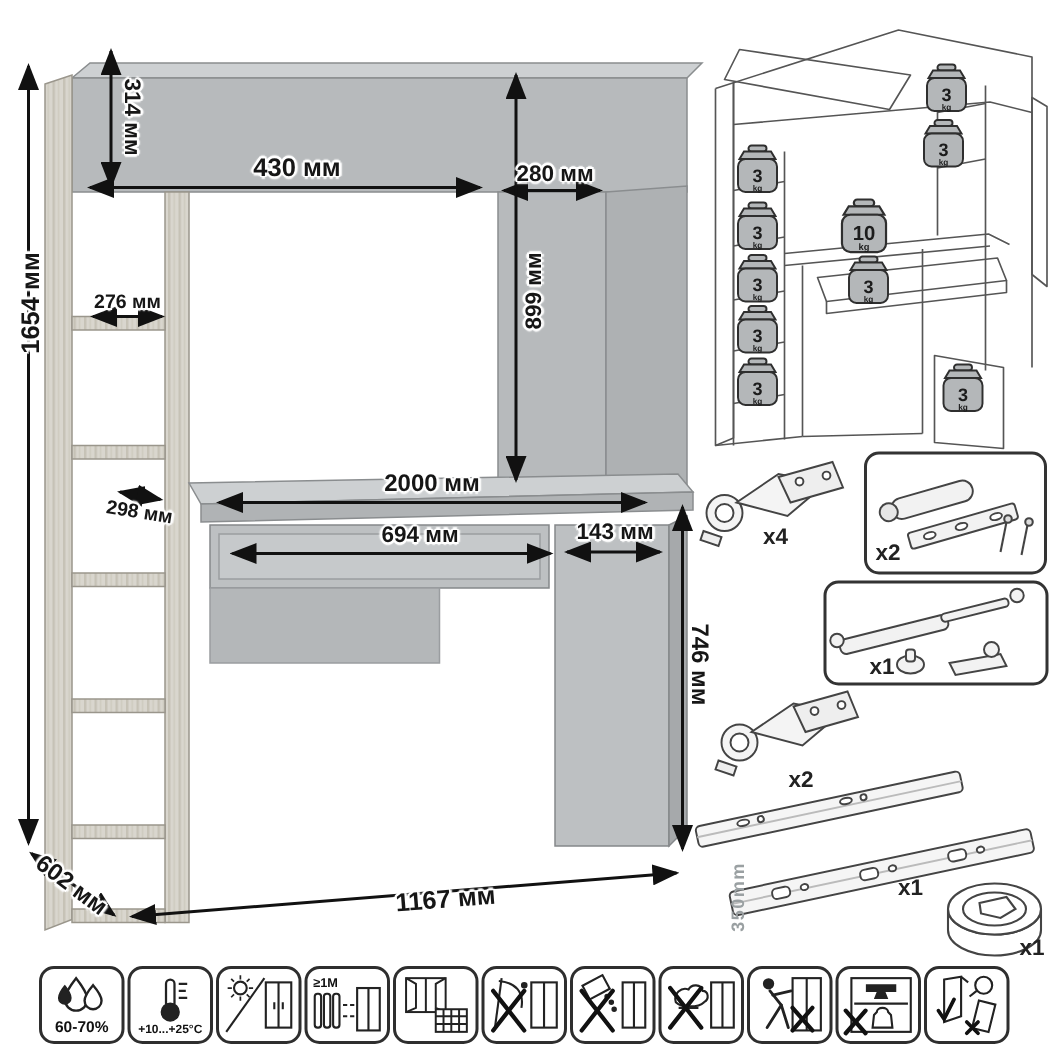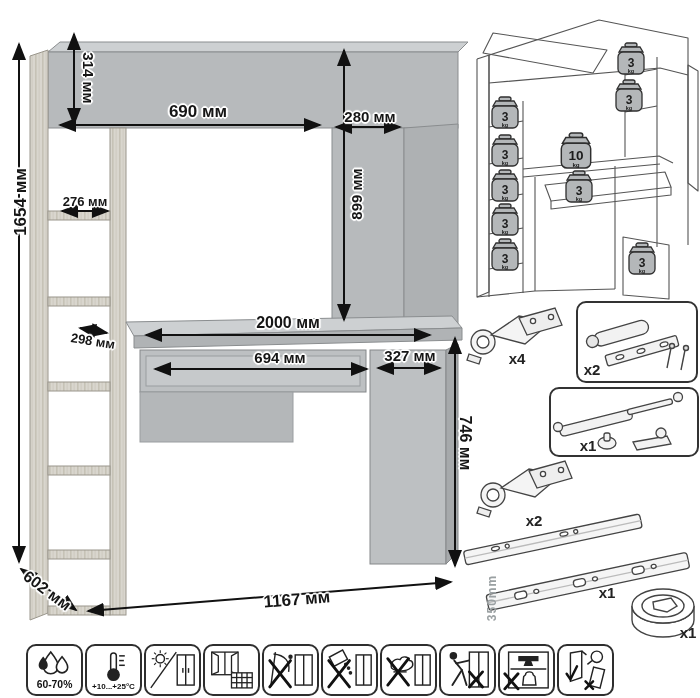--- a/index.html
+++ b/index.html
@@ -74,28 +74,28 @@
       <line x1="155" y1="369" x2="367" y2="369"></line>
       <line x1="378" y1="368" x2="440" y2="368"></line>
       <line x1="455" y1="338" x2="455" y2="566"></line>
       <line x1="21" y1="569" x2="76" y2="610"></line>
       <line x1="88" y1="611" x2="451" y2="582"></line>
     </g>
   </svg>
 
   <div class="dim" style="left:21px;top:202px;font-size:17px;transform:translate(-50%,-50%) rotate(-90deg);">1654 мм</div>
   <div class="dim" style="left:88px;top:78px;font-size:15px;transform:translate(-50%,-50%) rotate(90deg);">314 мм</div>
-  <div class="dim" style="left:198px;top:112px;font-size:17px;transform:translate(-50%,-50%);">690 мм</div>
+  <div class="dim" style="left:198px;top:112px;font-size:17px;transform:translate(-50%,-50%);">430 мм</div>
   <div class="dim" style="left:370px;top:116px;font-size:15px;transform:translate(-50%,-50%);">280 мм</div>
   <div class="dim" style="left:356px;top:194px;font-size:15px;transform:translate(-50%,-50%) rotate(-90deg);">899 мм</div>
   <div class="dim" style="left:85px;top:201px;font-size:13px;transform:translate(-50%,-50%);">276 мм</div>
   <div class="dim" style="left:93px;top:341px;font-size:13px;transform:translate(-50%,-50%) rotate(9deg);">298 мм</div>
   <div class="dim" style="left:288px;top:323px;font-size:16px;transform:translate(-50%,-50%);">2000 мм</div>
   <div class="dim" style="left:262px;top:357px;font-size:15px;transform:translate(-50%,-50%);padding-left:36px;">694 мм</div>
-  <div class="dim" style="left:410px;top:355px;font-size:15px;transform:translate(-50%,-50%);">327 мм</div>
+  <div class="dim" style="left:410px;top:355px;font-size:15px;transform:translate(-50%,-50%);">143 мм</div>
   <div class="dim" style="left:465px;top:443px;font-size:16px;transform:translate(-50%,-50%) rotate(90deg);">746 мм</div>
   <div class="dim" style="left:47px;top:591px;font-size:16px;transform:translate(-50%,-50%) rotate(37deg);">602 мм</div>
   <div class="dim" style="left:297px;top:600px;font-size:17px;transform:translate(-50%,-50%) rotate(-4.5deg);">1167 мм</div>
 
   <svg style="left:455px;top:5px" width="245" height="305" viewBox="0 0 245 305">
     <g stroke="#555" stroke-width="1.1" fill="none" stroke-linejoin="round">
       <path d="M22,54 L144,15 L233,33 L233,240"></path>
       <path d="M22,54 L22,292 L34,287 L34,50"></path>
       <path d="M34,50 L34,292"></path>
       <path d="M68,96 L68,288"></path>
@@ -311,20 +311,36 @@
           </g>
           <line x1="3" y1="41" x2="30" y2="3"></line>
           <rect x="31" y="6" width="18" height="32"></rect>
           <line x1="40" y1="6" x2="40" y2="38"></line>
           <line x1="37" y1="20" x2="37" y2="25"></line>
             <line x1="43" y1="20" x2="43" y2="25"></line>
         </g>
       </svg>
     </div>
 
+    <div class="care">
+      <svg width="49" height="42" viewBox="0 0 52 44">
+        <text x="2" y="9" font-size="9" font-weight="bold" fill="#111" font-family="Liberation Sans, sans-serif">≥1М</text>
+        <g stroke="#222" stroke-width="1.5" fill="none">
+          <rect x="3" y="14" width="4.5" height="24" rx="2"></rect>
+          <rect x="9.5" y="14" width="4.5" height="24" rx="2"></rect>
+          <rect x="16" y="14" width="4.5" height="24" rx="2"></rect>
+          <g stroke-dasharray="3 2">
+            <line x1="23" y1="22" x2="31" y2="22"></line>
+            <line x1="23" y1="30" x2="31" y2="30"></line>
+          </g>
+          <rect x="33" y="10" width="16" height="30"></rect>
+          <line x1="41" y1="10" x2="41" y2="40"></line>
+        </g>
+      </svg>
+    </div>
 
     <div class="care">
       <svg width="49" height="42" viewBox="0 0 52 44">
         <g stroke="#222" stroke-width="1.4" fill="none">
           <rect x="5" y="3" width="28" height="24"></rect>
           <line x1="19" y1="3" x2="19" y2="27"></line>
           <path d="M5,3 L12,7 L12,24 L5,27"></path>
           <path d="M33,3 L26,7 L26,24 L33,27"></path>
           <rect x="26" y="25" width="22" height="16" fill="#fff"></rect>
           <line x1="26" y1="30" x2="48" y2="30"></line>

